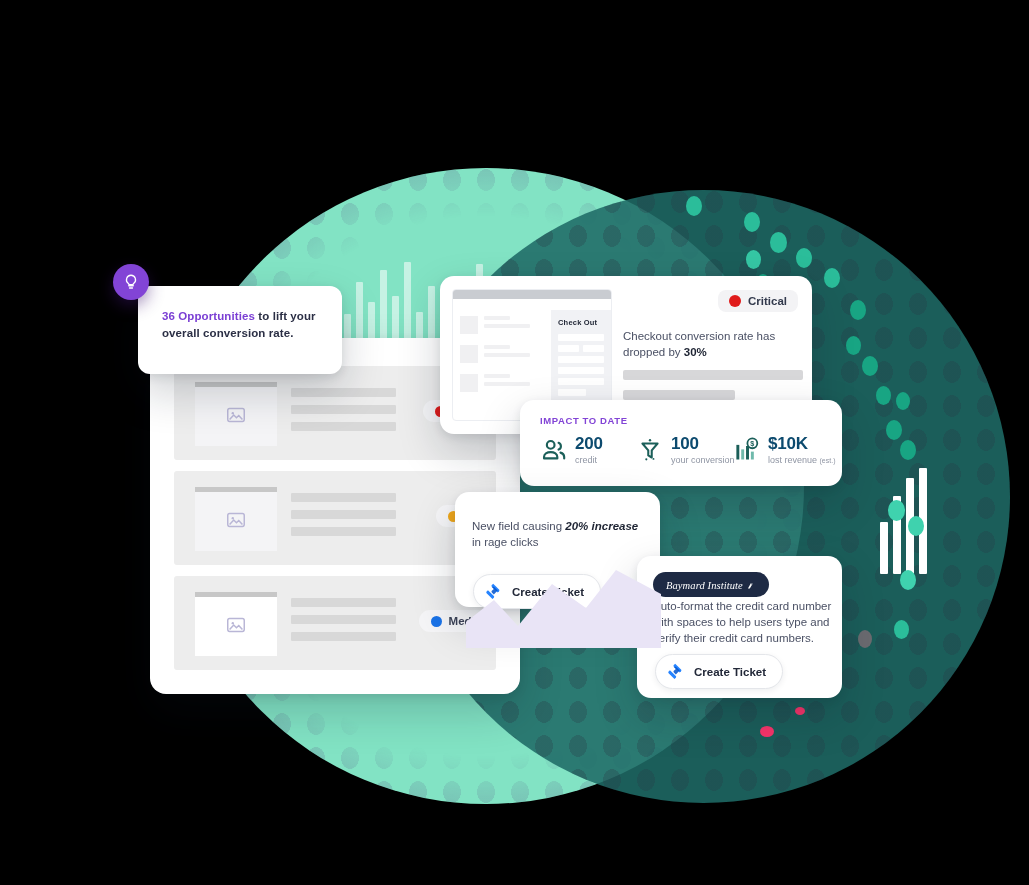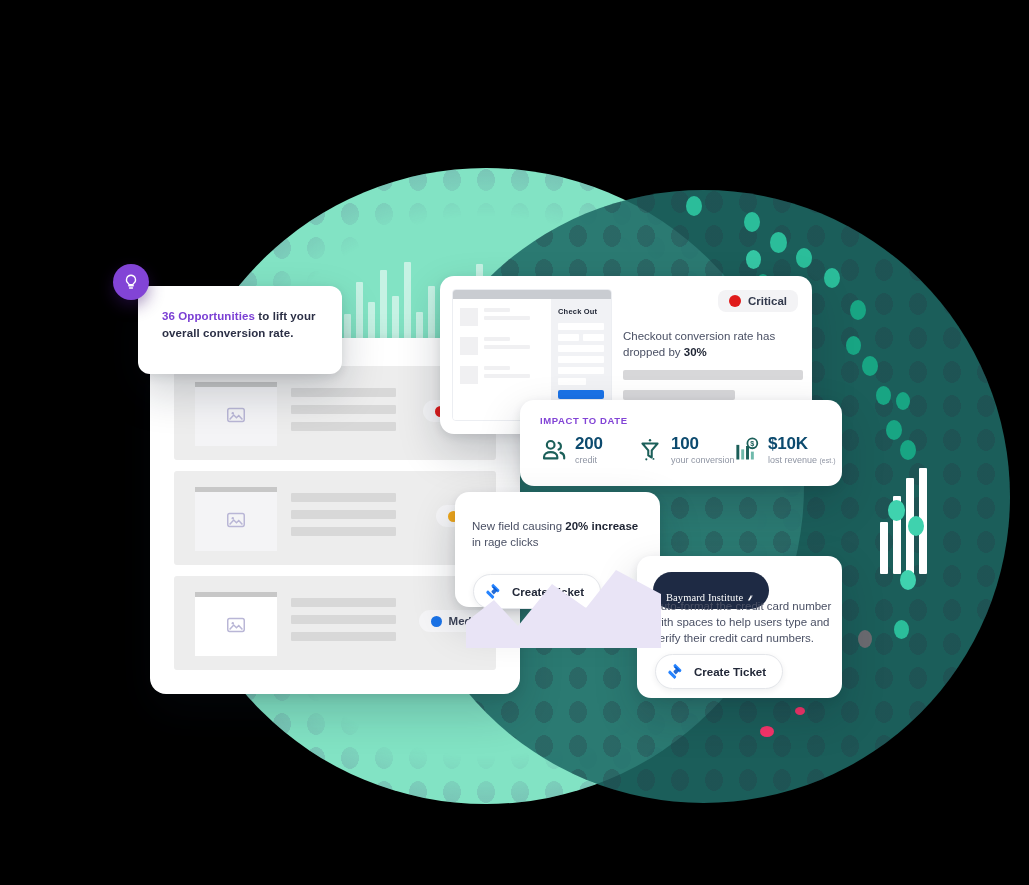--- a/index.html
+++ b/index.html
@@ -75,21 +75,21 @@
   .pill{position:absolute;right:-8px;top:34px;display:flex;align-items:center;gap:7px;
         background:#f5f5f7;border-radius:999px;padding:5px 12px;}
   .pill b{display:block;width:11px;height:11px;border-radius:50%;}
   .pill span{font-size:11.5px;color:#3c4257;font-weight:600;}
 
   
   .ckcard{left:440px;top:276px;width:372px;height:158px;border-radius:14px;}
   .browser{position:absolute;left:12px;top:13px;width:158px;height:130px;background:#fff;
            border:1px solid #eceef2;border-radius:4px;overflow:hidden;}
   .browser-bar{height:9px;background:#c9ccd1;}
-  .browser-body{display:flex;height:121px;}
+  .browser-body{display:flex;height:121px;align-items:center;}
   .bl{width:84px;background:#fff;padding:9px 7px;}
   .bl-item{display:flex;gap:6px;margin-bottom:11px;}
   .bl-sq{width:18px;height:18px;background:#f0f0f2;flex:none;}
   .bl-tx i{display:block;height:4px;background:#f0f0f2;border-radius:1px;margin-bottom:4px;}
   .br{flex:1;background:#f1f2f5;padding:8px 7px 0 7px;}
   .br h6{margin:0 0 7px 0;font-size:7.5px;color:#1d2332;font-weight:700;letter-spacing:.2px;}
   .br .fld{height:7px;background:#fff;border-radius:1px;margin-bottom:4px;}
   .br .fld2{display:flex;gap:4px;margin-bottom:4px;}
   .br .fld2 i{flex:1;height:7px;background:#fff;border-radius:1px;}
   .br .fldshort{width:60%;}
@@ -108,27 +108,27 @@
              color:#8244d6;font-weight:700;}
   .stat{position:absolute;top:35px;display:flex;align-items:center;gap:8px;}
   .stat .sv{font-size:17px;font-weight:800;color:#0c4a6e;line-height:1;letter-spacing:-.2px;}
   .stat .sl{font-size:9px;color:#8f95a3;margin-top:3px;}
   .stat .sl em{font-style:normal;font-size:7px;}
 
   
   .ragecard{left:455px;top:492px;width:205px;height:115px;border-radius:14px;}
   .ragecard p{margin:0;position:absolute;left:17px;top:26px;width:172px;
               font-size:11.5px;line-height:16px;color:#4a5064;}
-  .ragecard p b{color:#1d2332;font-weight:700;}
+  .ragecard p b{color:#1d2332;font-weight:700;font-style:italic;}
   .areachart{position:absolute;left:466px;top:560px;width:195px;height:88px;overflow:hidden;z-index:1;}
 
   
   .baycard{left:637px;top:556px;width:205px;height:142px;border-radius:14px;}
   .bay-badge{position:absolute;left:16px;top:16px;background:#1e2a44;border-radius:999px;
-             padding:20px 13px 6px 13px;display:flex;align-items:center;gap:3px;}
+             padding:8px 13px 6px 13px;display:flex;align-items:center;gap:3px;font-style:italic;}
   .bay-badge span{font-family:"Liberation Serif", serif;font-size:10.5px;color:#fff;letter-spacing:.1px;}
   .baycard p{margin:0;position:absolute;left:16px;top:42px;width:180px;
              font-size:11.5px;line-height:16px;color:#4a5064;}
 
   
   .ticketbtn{position:absolute;display:flex;align-items:center;gap:9px;
              background:#fff;border:1px solid #e4e6ea;border-radius:999px;padding:7px 16px 7px 10px;
              box-shadow:0 2px 6px rgba(15,25,40,.07);cursor:pointer;}
   .ticketbtn span{font-size:11.5px;font-weight:700;color:#222838;}
   .tb-1{left:473px;top:574px;}

